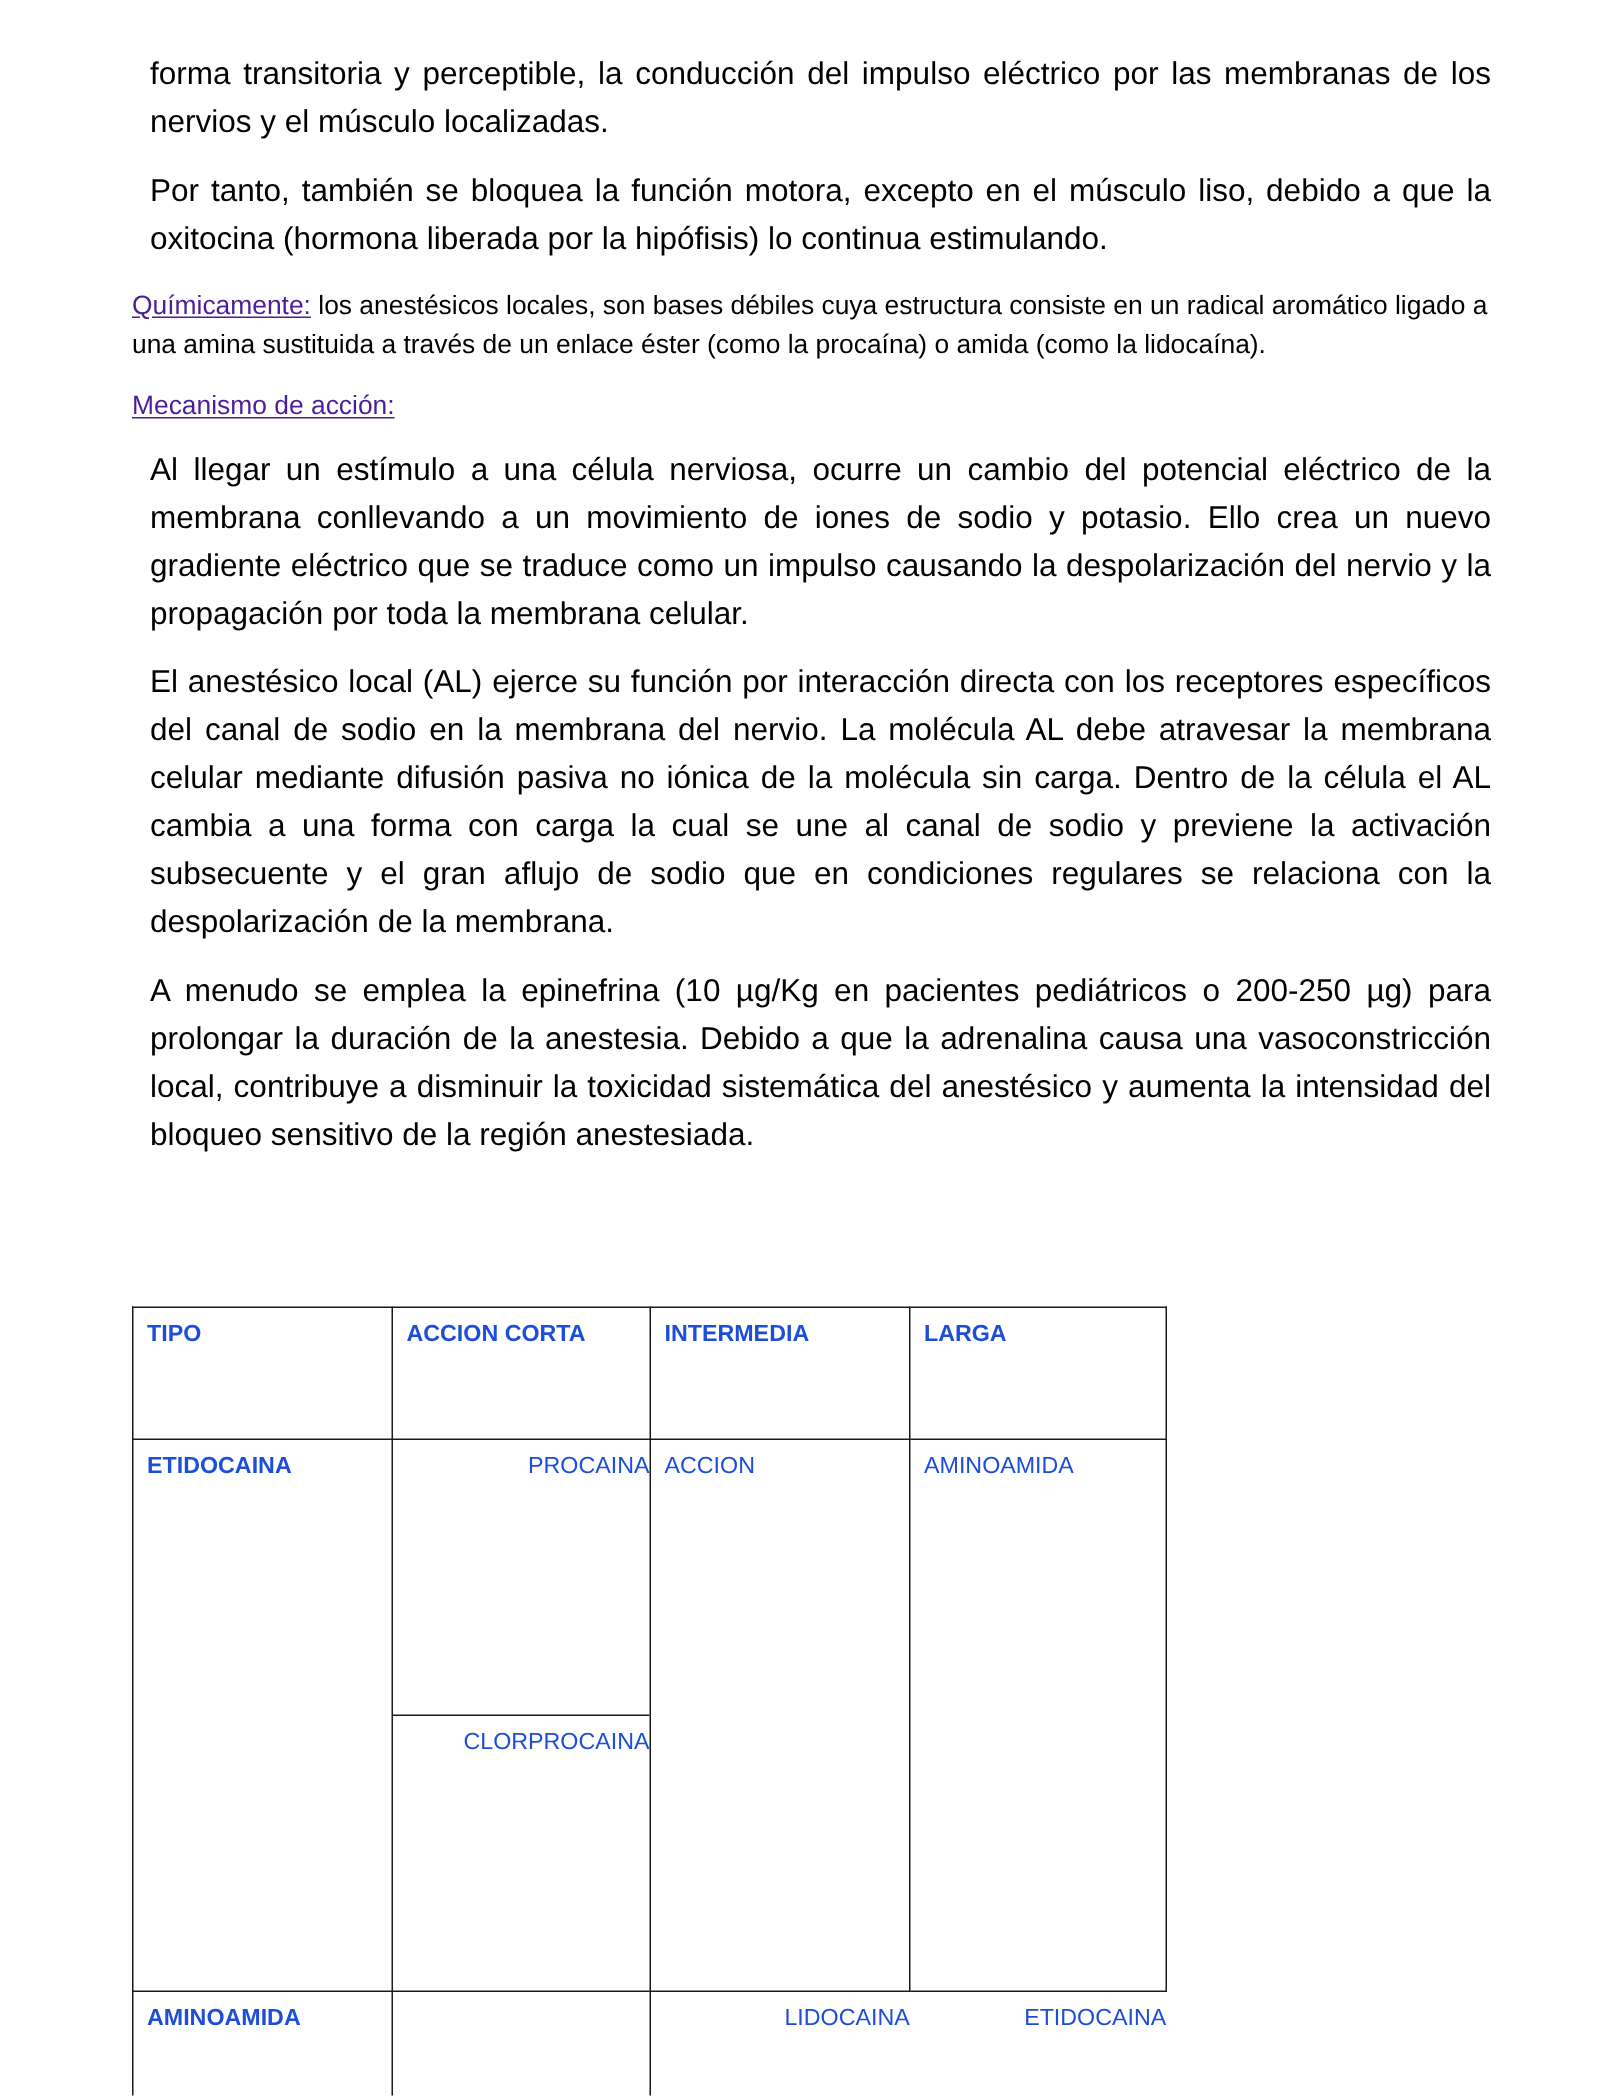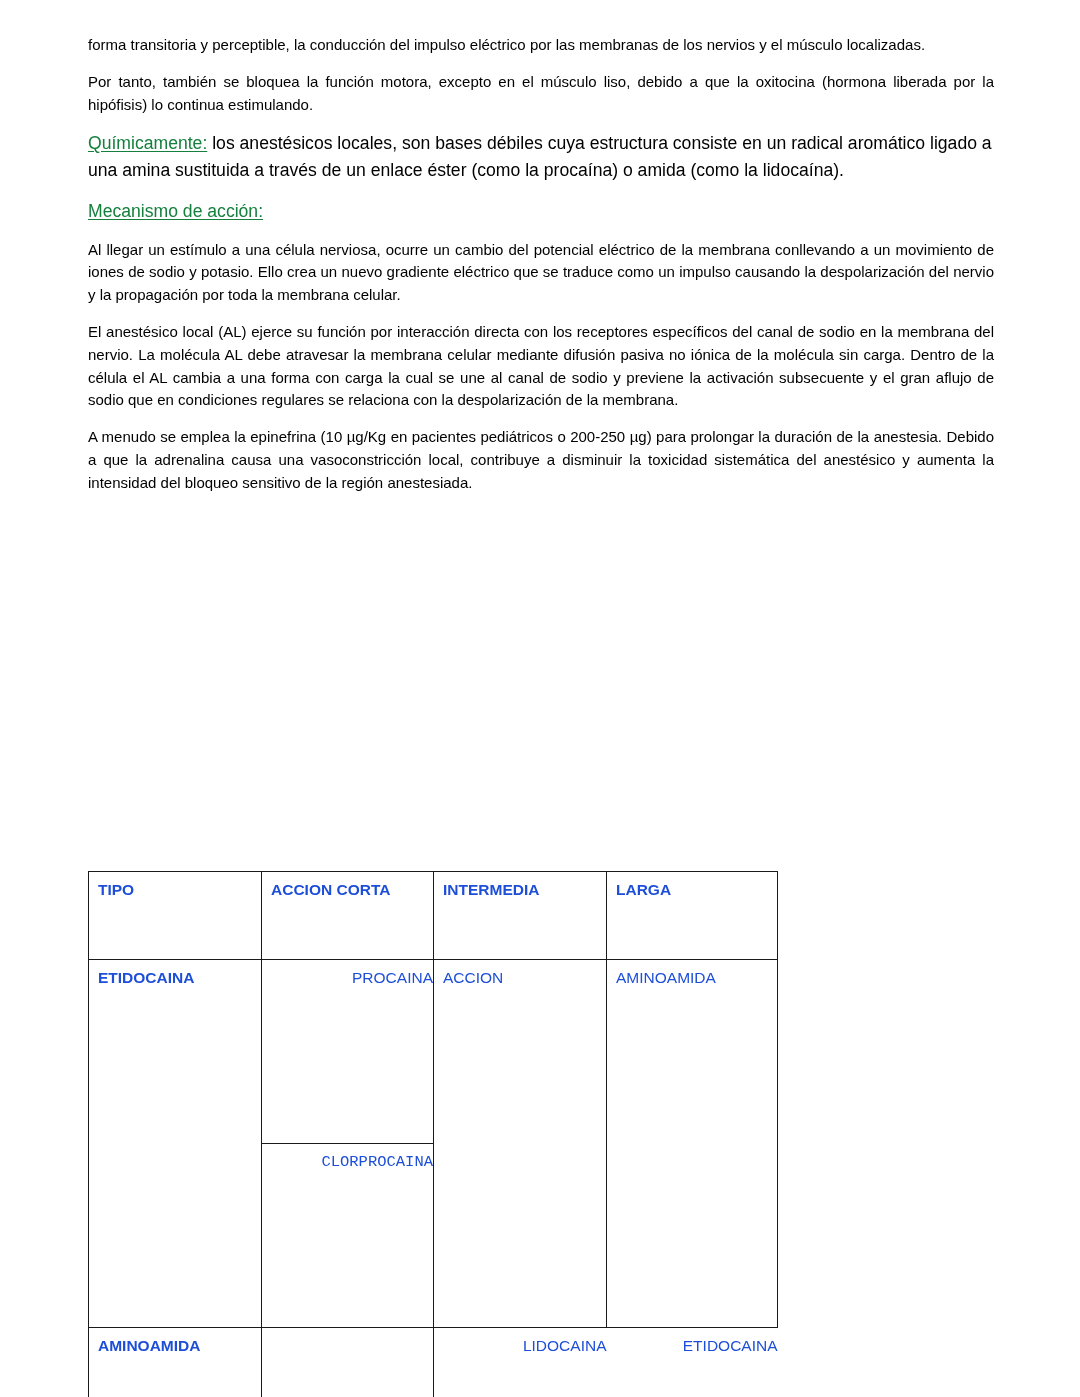--- a/index.html
+++ b/index.html
@@ -16,42 +16,42 @@
     overflow: hidden;
   }
   .page {
     position: absolute;
     left: 88px;
     top: 0;
     width: 906px;
     height: 1397px;
   }
   p.para {
-    margin: 0 0 14px 0;
-    font-size: 15px;
+    margin: 0 0 14px 12px;
+    font-size: 21px;
     line-height: 1.52;
     text-align: justify;
     text-justify: inter-word;
     color: #000000;
   }
   .first-block {
     margin-top: 34px;
   }
   .red-head {
     color: #e00000;
     text-decoration: underline;
     text-underline-offset: 2px;
   }
   .red-head-line {
     margin: 0 0 14px 0;
     font-size: 17.6px;
     line-height: 1.52;
   }
   .red-head-line .red-head {
-    color: #15803d;
+    color: #4c1d95;
     text-decoration: underline;
     text-underline-offset: 2px;
   }
 
   
   .table-wrap {
     position: absolute;
     left: 0px;
     top: 871px;
     width: 689px;
@@ -97,21 +97,20 @@
     text-align: right;
   }
   table.inner td {
     border: none;
     border-bottom: 1.6px solid #1a1a1a;
     padding: 9px 0 0 9px;
     vertical-align: top;
   }
   table.inner td.last {
     border-bottom: none;
-    font-family: Liberation Mono, monospace;
   }
   .h-ester-top { height: 88px; }
   .h-ester-bot { height: 86px; }
   .h-amida-top { height: 92px; }
   .row-ester td { height: 174px; }
   .row-amida td { height: 182px; }
 </style>
 </head>
 <body>
 

